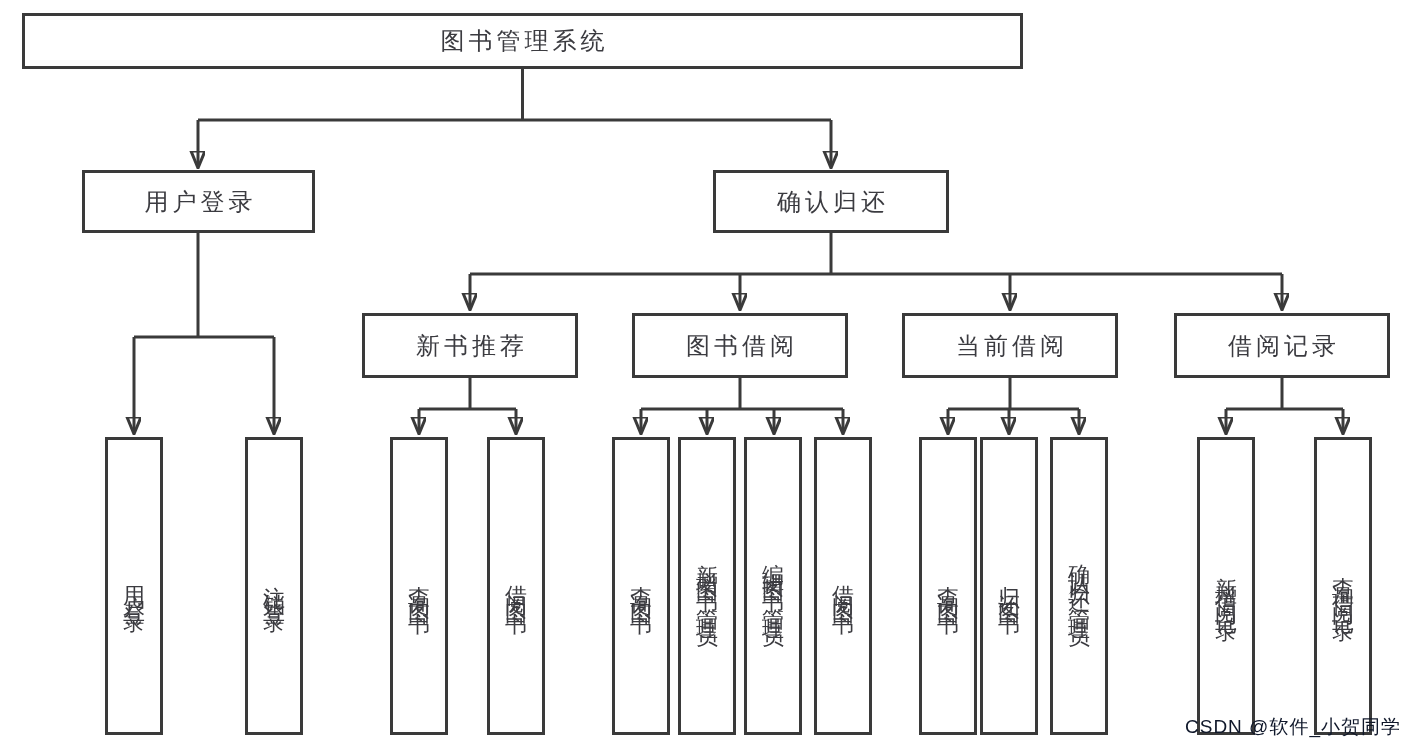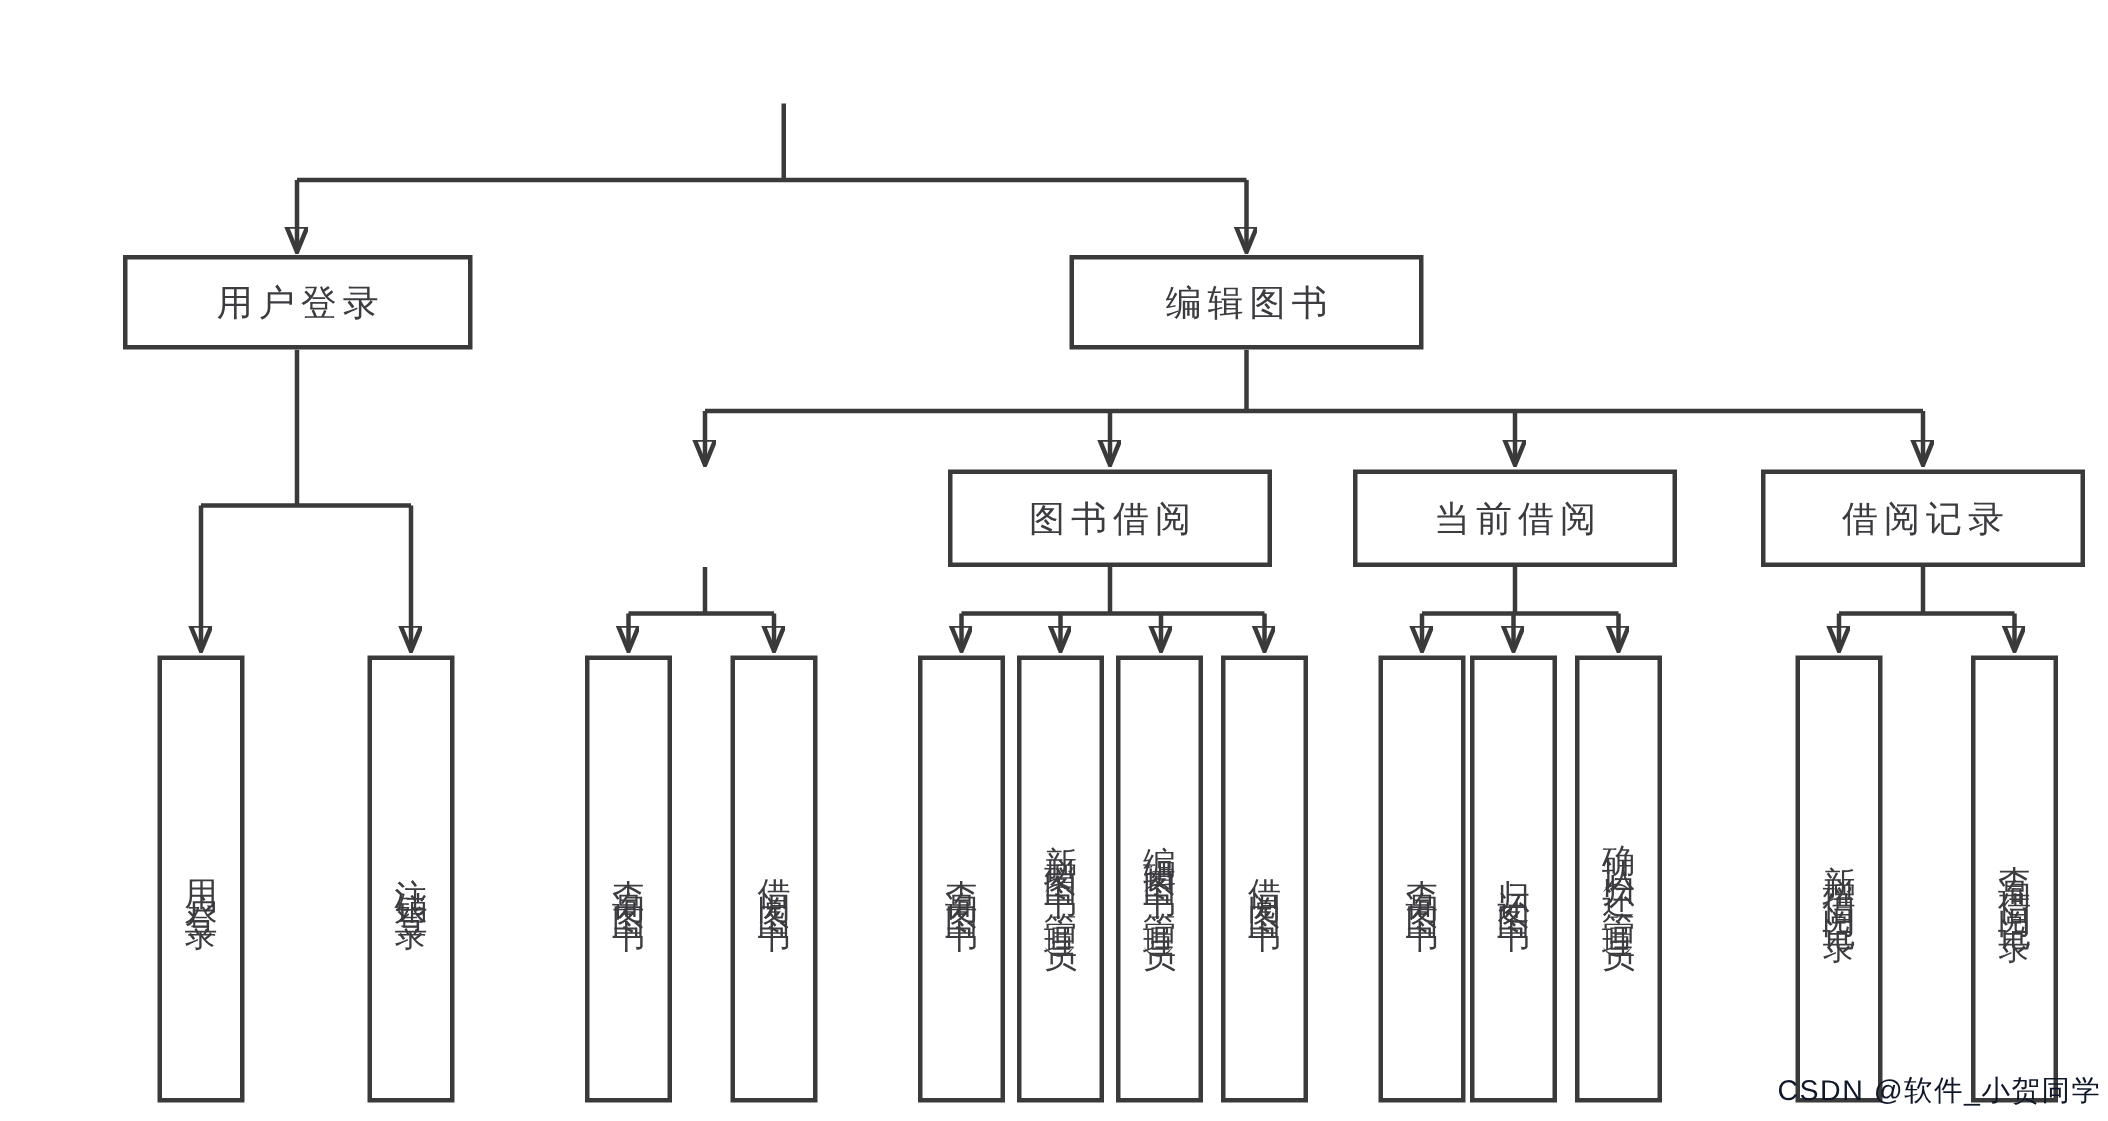--- a/index.html
+++ b/index.html
@@ -125,24 +125,26 @@
     <path d="M1010 378 V409 M948 409 H1079"></path>
     <path class="arrow" d="M948 409 V433"></path>
     <path class="arrow" d="M1009 409 V433"></path>
     <path class="arrow" d="M1079 409 V433"></path>
 
     <path d="M1282 378 V409 M1226 409 H1343"></path>
     <path class="arrow" d="M1226 409 V433"></path>
     <path class="arrow" d="M1343 409 V433"></path>
   </svg>
 
+  <div class="hnode b-root">图书管理系统</div>
 
   <div class="hnode b-l2-0">用户登录</div>
-  <div class="hnode b-l2-1">编辑图书</div>
+  <div class="hnode b-l2-1">确认归还</div>
 
+  <div class="hnode b-l3-0">新书推荐</div>
   <div class="hnode b-l3-1">图书借阅</div>
   <div class="hnode b-l3-2">当前借阅</div>
   <div class="hnode b-l3-3">借阅记录</div>
 
   <div class="leaf b-leaf-0">
     <span>用户登录</span>
   </div>
   <div class="leaf b-leaf-1">
     <span>注销登录</span>
   </div>

